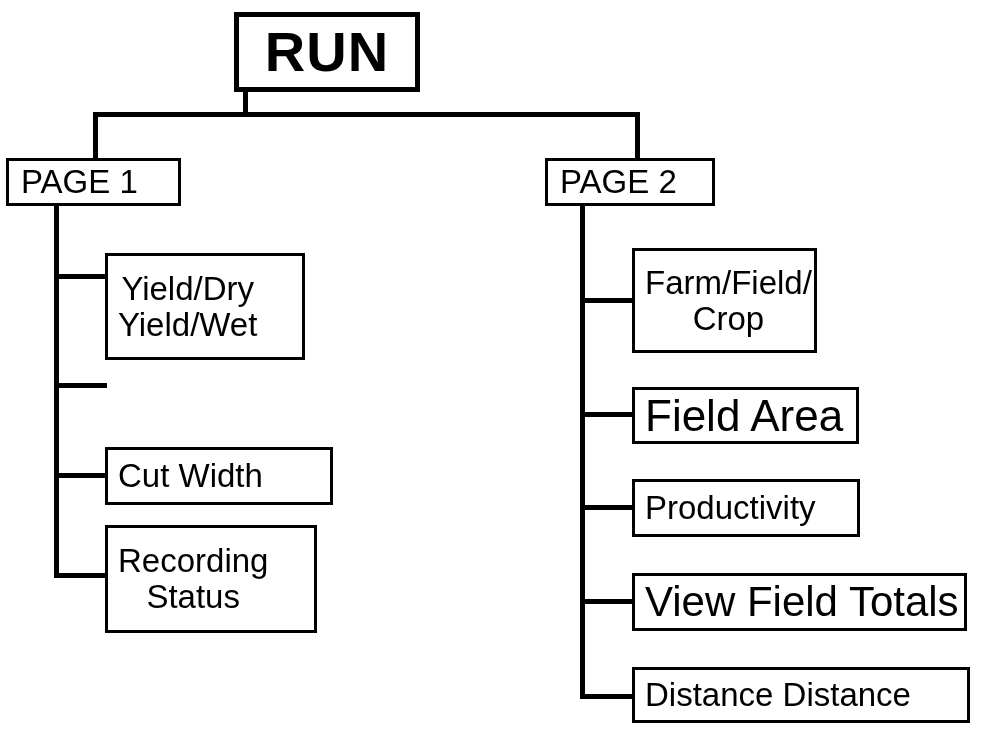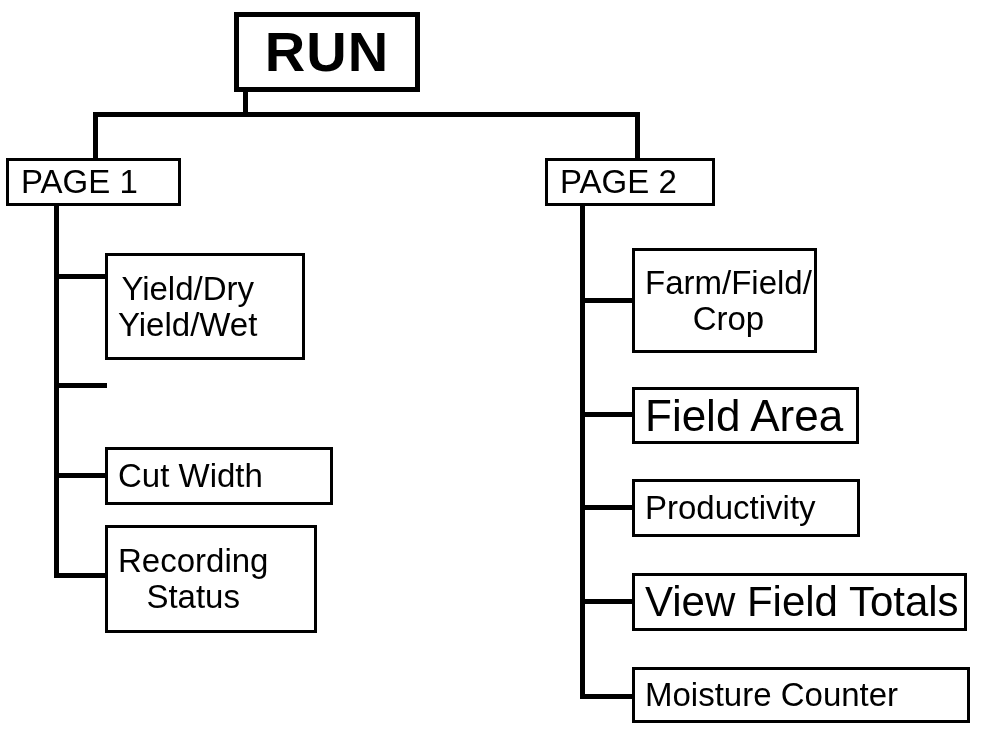--- a/index.html
+++ b/index.html
@@ -115,16 +115,16 @@
 
   <div class="node" style="left:632px; top:479px; width:228px; height:58px; font-size:33px;">
     <span class="lbl">Productivity</span>
   </div>
 
   <div class="node" style="left:632px; top:573px; width:335px; height:58px; font-size:42px;">
     <span class="lbl">View Field Totals</span>
   </div>
 
   <div class="node" style="left:632px; top:667px; width:338px; height:56px; font-size:33px;">
-    <span class="lbl">Moisture Counter</span>
+    <span class="lbl">Distance Distance</span>
   </div>
 
 </div>
 
 </body></html>

